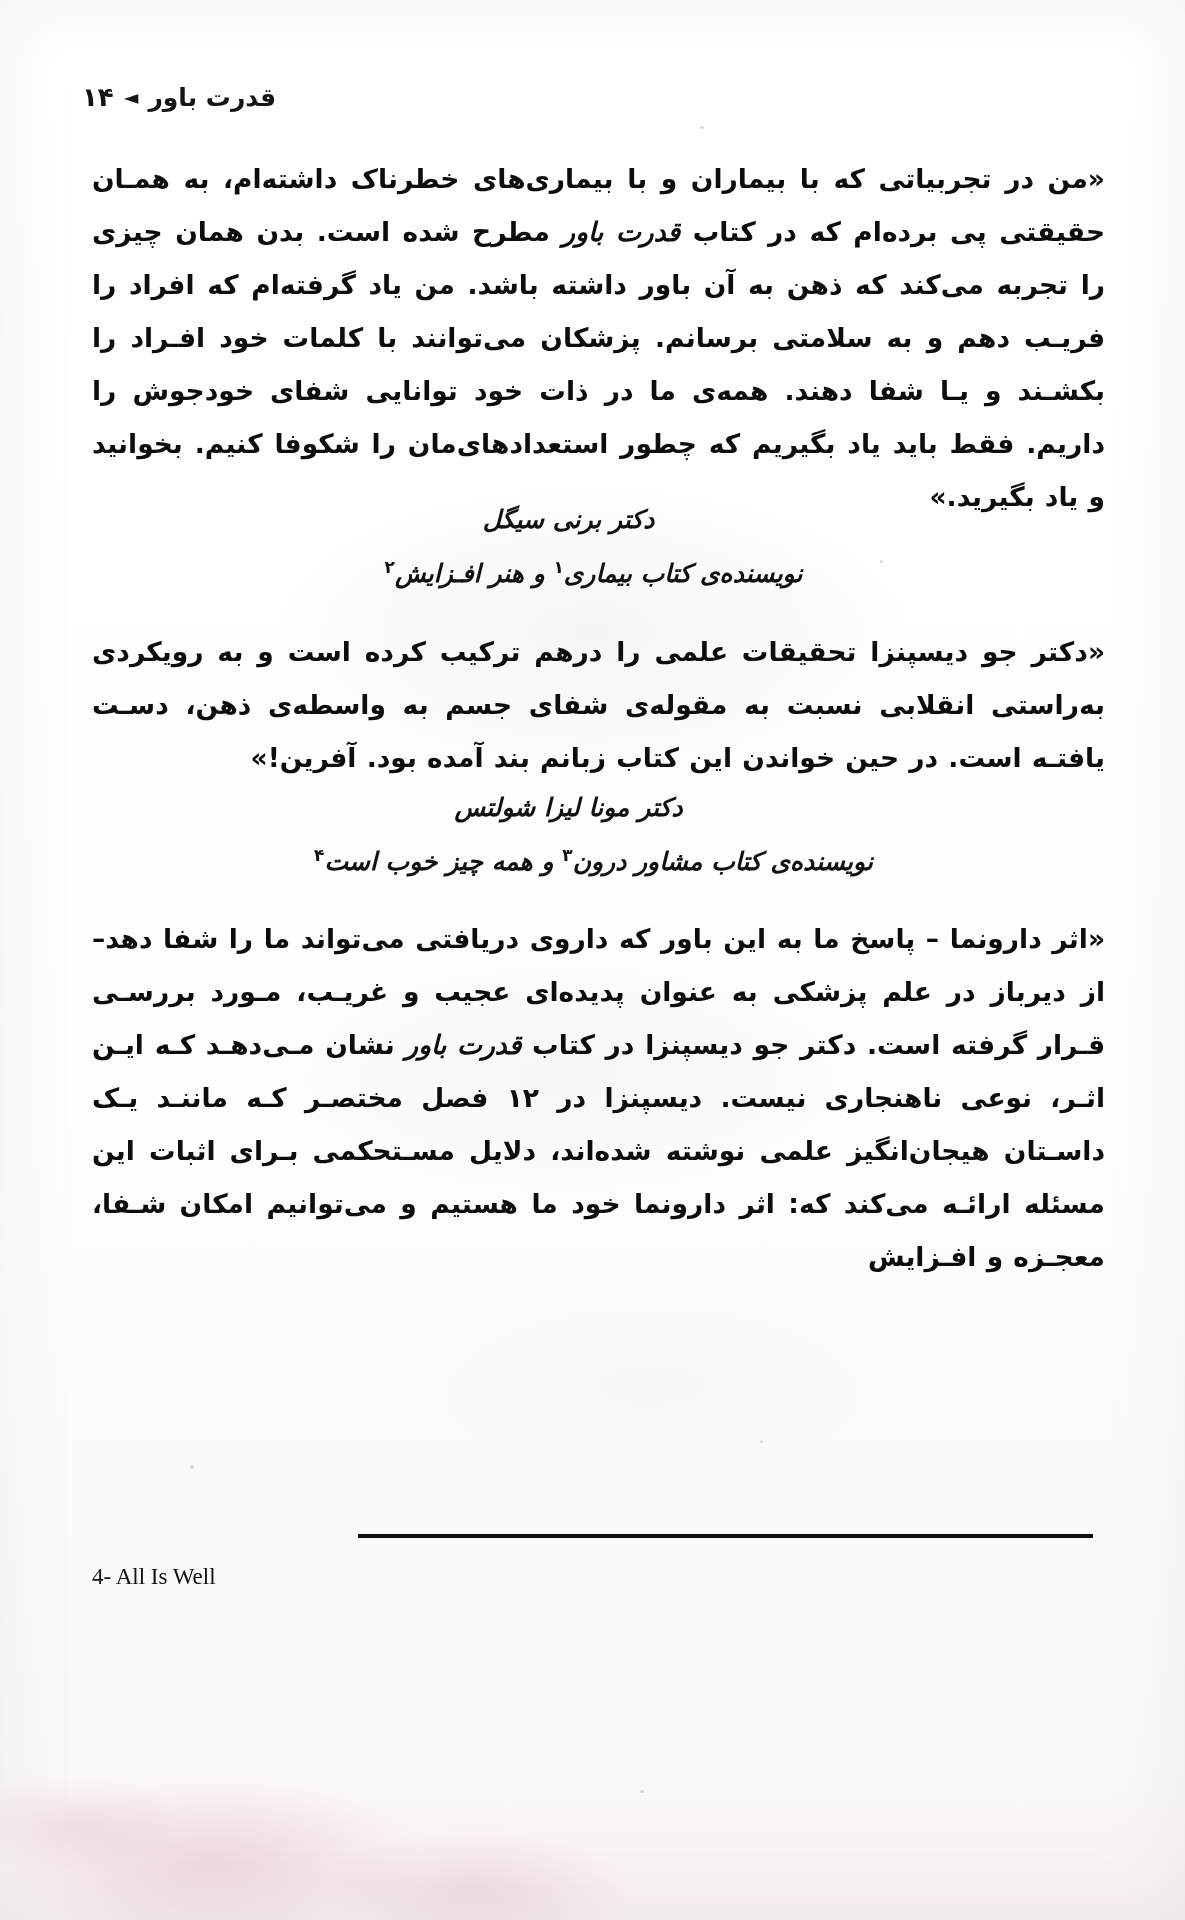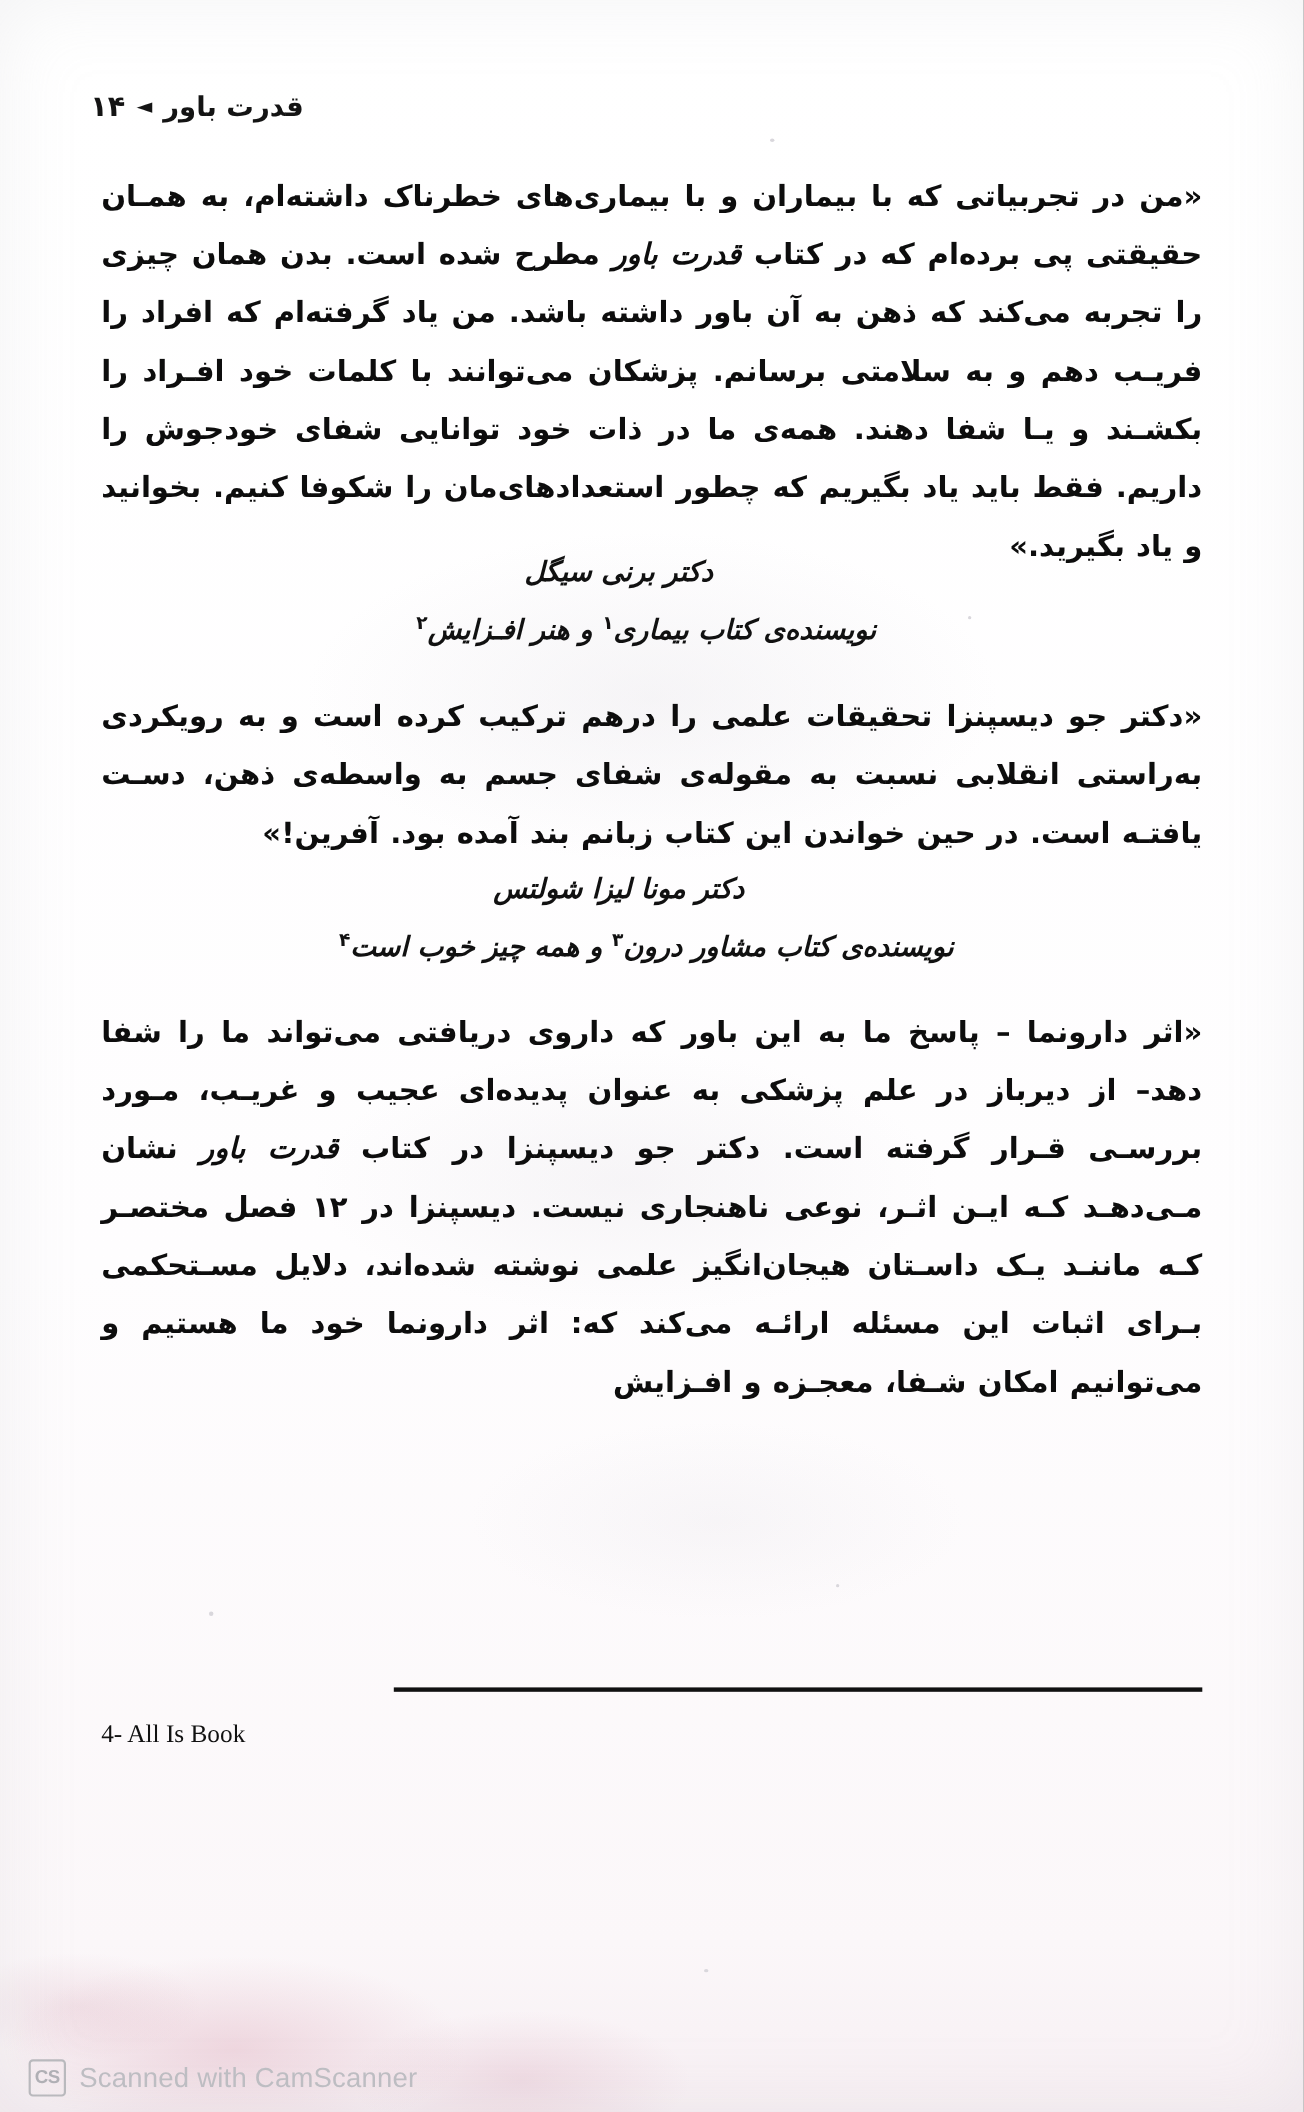--- a/index.html
+++ b/index.html
@@ -69,21 +69,21 @@
     transform: translateY(-2px);
   }
   .running-head .folio {
     font-size: 26px;
     font-weight: 700;
   }
 
   
   .block {
     position: absolute;
-    right: 92px;
+    right: 80px;
     left: 92px;
     color: #0d0d0d;
     text-align: justify;
     text-justify: inter-word;
   }
   .para {
     font-size: 26.5px;
     line-height: 53px;
     font-weight: 600;
     letter-spacing: 0.1px;
@@ -227,24 +227,20 @@
 
     <div class="block para" style="top:912px;">
       <span>«اثر دارونما – پاسخ ما به این باور که داروی دریافتی می‌تواند ما را شفا دهد– از دیرباز در علم پزشکی به عنوان پدیده‌ای عجیب و غریـب، مـورد بررسـی قـرار گرفته است. دکتر جو دیسپنزا در کتاب </span><span class="ital">قدرت باور</span><span> نشان مـی‌دهـد کـه ایـن اثـر، نوعی ناهنجاری نیست. دیسپنزا در ۱۲ فصل مختصـر کـه ماننـد یـک داسـتان هیجان‌انگیز علمی نوشته شده‌اند، دلایل مسـتحکمی بـرای اثبات این مسئله ارائـه می‌کند که: اثر دارونما خود ما هستیم و می‌توانیم امکان شـفا، معجـزه و افـزایش</span>
     </div>
 
     <div class="fn-rule"></div>
 
     <div class="footnotes">
       <div class="fn">
         <span>4-</span>
-        <span>All Is Book</span>
+        <span>All Is Well</span>
       </div>
     </div>
 
   </div>
 
-  <div class="cam-bar">
-    <span class="cs-badge">CS</span>
-    <span class="cs-text">Scanned with CamScanner</span>
-  </div>
 
 </div>
 
 </body></html>

